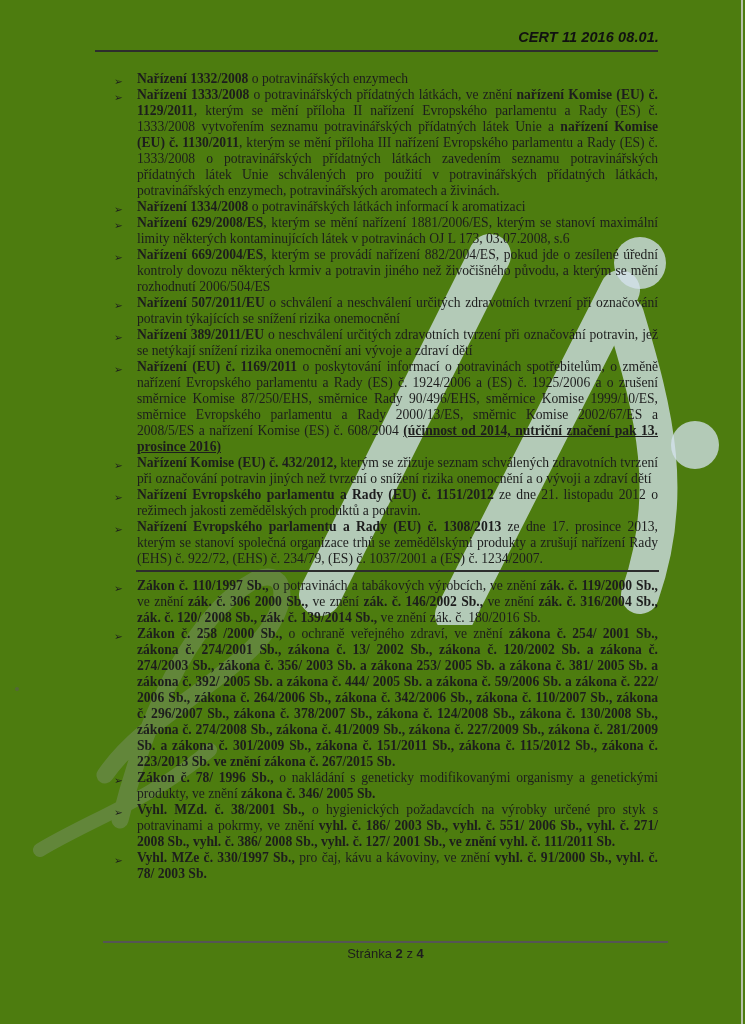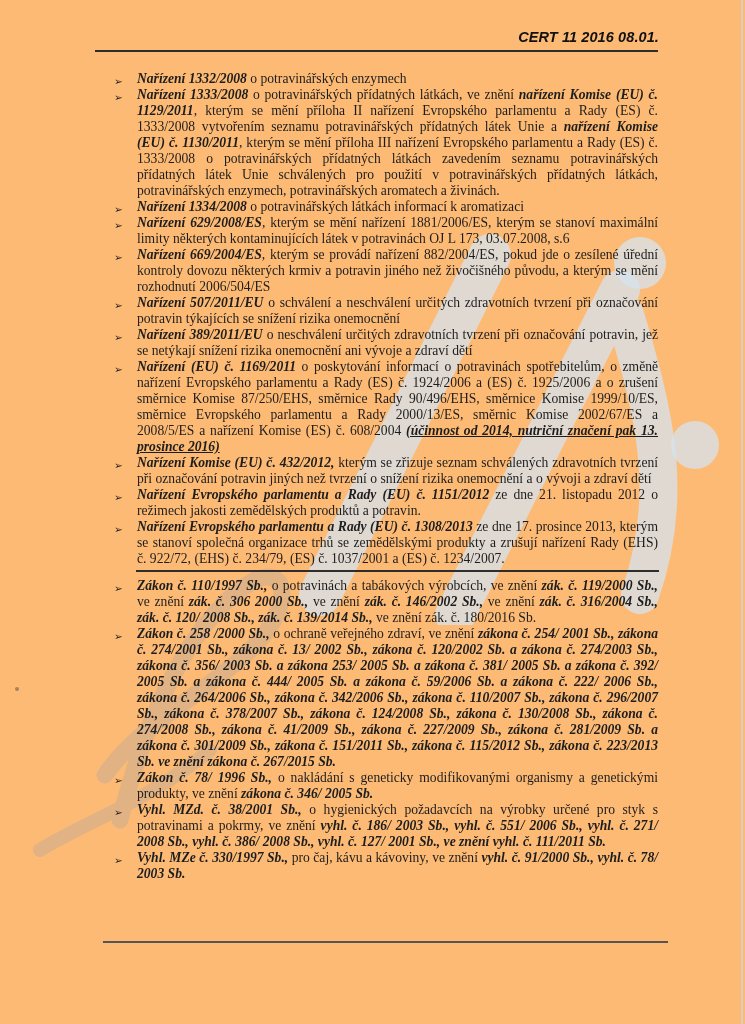--- a/index.html
+++ b/index.html
@@ -1,37 +1,37 @@
 <!DOCTYPE html>
 <html><head>
 <meta charset="utf-8">
 <style>
   html,body{margin:0;padding:0;background:#e8e8e8;}
   .page{
     position:relative;width:745px;height:1024px;margin:0 auto;
-    background:#fdba74;overflow:hidden;
+    background:#4d7c0f;overflow:hidden;
     font-family:"Liberation Serif",serif;color:#1d1d1d;
   }
   
   .header-code{
     position:absolute;top:29px;right:86px;
     font-family:"Liberation Sans",sans-serif;
     font-style:italic;font-weight:700;font-size:14.5px;color:#111;
     letter-spacing:.1px;
   }
   .header-rule{position:absolute;left:95px;top:50px;width:563px;height:2px;background:#2d2d2d;}
   
   .content{position:absolute;left:137px;top:71px;width:521px;}
   .list{margin:0;padding:0;list-style:none;font-size:13.6px;line-height:16px;text-align:justify;}
   .list li{position:relative;margin:0;padding:0;}
   .arrow{
     position:absolute;left:-23px;top:2px;
     font-family:"DejaVu Sans",sans-serif;font-size:10.5px;color:#1d1d1d;
   }
-  .b{font-weight:700;font-style:italic;}
+  .b{font-weight:700;}
   .u{text-decoration:underline;}
   .section-divider{width:523px;height:2px;background:#2d2d2d;margin:3px 0 6px -1px;}
   
   .footer-rule{position:absolute;left:103px;top:941px;width:565px;height:2px;background:#555;}
   .footer{
     position:absolute;left:103px;top:946px;width:565px;text-align:center;
     font-family:"Liberation Sans",sans-serif;font-size:13px;color:#1d1d1d;
   }
   
   .scan-edge{position:absolute;left:741px;top:0;width:2px;height:1024px;background:#d2d2d2;opacity:.8;}
@@ -85,17 +85,18 @@
     <ol class="list">
         <li><span class="arrow">➢</span><span class="b">Zákon č. 110/1997 Sb.,</span><span> o potravinách a tabákových výrobcích, ve znění </span><span class="b">zák. č. 119/2000 Sb.,</span><span> ve znění </span><span class="b">zák. č. 306 2000 Sb.,</span><span> ve znění </span><span class="b">zák. č. 146/2002 Sb.,</span><span> ve znění </span><span class="b">zák. č. 316/2004 Sb., zák. č. 120/ 2008 Sb., zák. č. 139/2014 Sb.,</span><span> ve znění zák. č. 180/2016 Sb.</span></li>
         <li><span class="arrow">➢</span><span class="b">Zákon č. 258 /2000 Sb.,</span><span> o ochraně veřejného zdraví, ve znění </span><span class="b">zákona č. 254/ 2001 Sb., zákona č. 274/2001 Sb., zákona č. 13/ 2002 Sb., zákona č. 120/2002 Sb. a zákona č. 274/2003 Sb., zákona č. 356/ 2003 Sb. a zákona 253/ 2005 Sb. a zákona č. 381/ 2005 Sb. a zákona č. 392/ 2005 Sb. a zákona č. 444/ 2005 Sb. a zákona č. 59/2006 Sb. a zákona č. 222/ 2006 Sb., zákona č. 264/2006 Sb., zákona č. 342/2006 Sb., zákona č. 110/2007 Sb., zákona č. 296/2007 Sb., zákona č. 378/2007 Sb., zákona č. 124/2008 Sb., zákona č. 130/2008 Sb., zákona č. 274/2008 Sb., zákona č. 41/2009 Sb., zákona č. 227/2009 Sb., zákona č. 281/2009 Sb. a zákona č. 301/2009 Sb., zákona č. 151/2011 Sb., zákona č. 115/2012 Sb., zákona č. 223/2013 Sb. ve znění zákona č. 267/2015 Sb.</span></li>
         <li><span class="arrow">➢</span><span class="b">Zákon č. 78/ 1996 Sb.,</span><span> o nakládání s geneticky modifikovanými organismy a genetickými produkty, ve znění </span><span class="b">zákona č. 346/ 2005 Sb.</span></li>
         <li><span class="arrow">➢</span><span class="b">Vyhl. MZd. č. 38/2001 Sb.,</span><span> o hygienických požadavcích na výrobky určené pro styk s potravinami a pokrmy, ve znění </span><span class="b">vyhl. č. 186/ 2003 Sb., vyhl. č. 551/ 2006 Sb., vyhl. č. 271/ 2008 Sb., vyhl. č. 386/ 2008 Sb., vyhl. č. 127/ 2001 Sb., ve znění vyhl. č. 111/2011 Sb.</span></li>
         <li><span class="arrow">➢</span><span class="b">Vyhl. MZe č. 330/1997 Sb.,</span><span> pro čaj, kávu a kávoviny, ve znění </span><span class="b">vyhl. č. 91/2000 Sb., vyhl. č. 78/ 2003 Sb.</span></li>
       </ol>
   </div>
 
   <div class="footer-rule"></div>
+  <div class="footer"><span>Stránka </span><span class="b">2</span><span> z </span><span class="b">4</span></div>
 
   <div class="scan-edge"></div>
   <div class="speck"></div>
 
 </div>
 
 </body></html>

